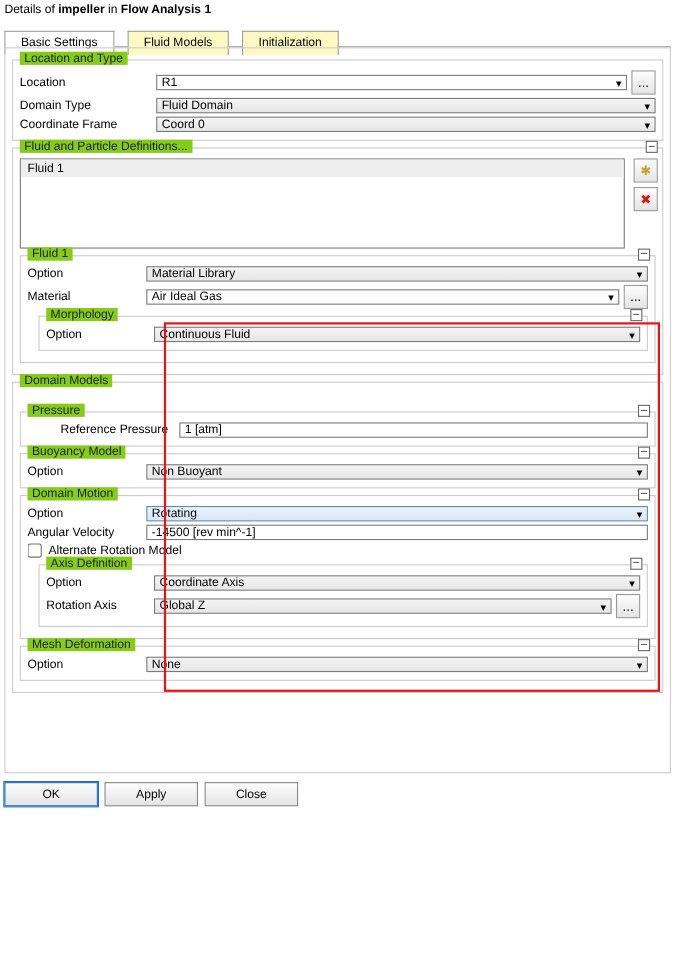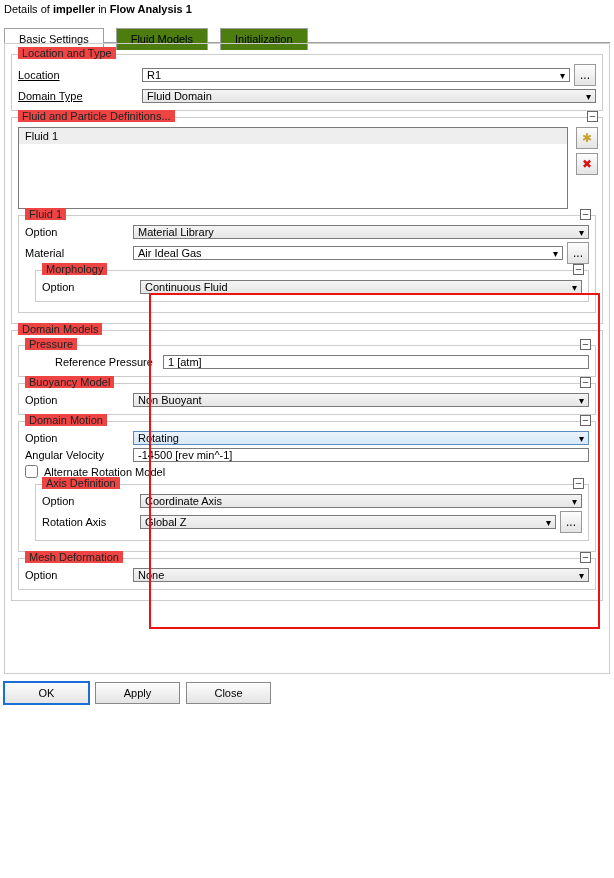--- a/index.html
+++ b/index.html
@@ -3,30 +3,30 @@
 <meta charset="utf-8">
 <style>
   * { box-sizing: border-box; font-family: "Segoe UI", Arial, sans-serif; font-size: 11px; }
   body { margin: 0; padding: 0; background: #fff; width: 614px; }
   .title { padding: 3px 4px 5px 4px; font-size: 11px; }
   .title b   { font-weight: bold; }
   .tabrow { display: flex; border-bottom: 1px solid #a0a0a0; margin: 0 4px; }
   .tab { padding: 4px 14px 4px 14px; border: 1px solid #a0a0a0; border-bottom: none;
          background: #fff; margin-right: 12px; position: relative; top: 8px; cursor: pointer;}
   .tab.active { background: #fff; border-bottom: 1px solid #fff; }
-  .tab:not(.active){ background:#4d7c0f; }
+  .tab:not(.active){ background:#fef9c3; }
   .panel { border: 1px solid #ccc; margin: 0 4px 4px 4px; position: relative; }
   .panel-body { padding: 0 6px 6px 6px; }
   .group { border: 1px solid #ccc; margin: 6px 0 6px 0; padding: 6px 6px 4px 6px; position: relative; }
-  .group-title { position: absolute; top: -8px; left: 6px; background: #ef4444; padding: 0 4px; color:#222;}
+  .group-title { position: absolute; top: -8px; left: 6px; background: #84cc16; padding: 0 4px; color:#222;}
   .plusminus { position: absolute; top: -7px; right: 4px; width: 11px; height: 11px;
                border: 1px solid #666; background:#fff; font-size: 9px; line-height:9px;
                text-align:center; cursor:pointer; font-family: monospace;}
   .row { display: flex; align-items: center; margin: 3px 0; }
-  .label { width: 124px; flex-shrink: 0; text-decoration: underline; }
+  .label { width: 124px; flex-shrink: 0; }
   .label-indent { width: 108px; flex-shrink: 0; padding-left: 0px;}
   .select, .combo, .textinput { width: 100%; height: 14px; border: 1px solid #7a7a7a;
           padding: 1px 4px; background: linear-gradient(#f4f4f4,#e6e6e6); position: relative;}
   .select { appearance: none; -webkit-appearance:none; padding-right: 18px;
             background: linear-gradient(#f4f4f4,#e6e6e6); }
   .sel-wrap { position: relative; flex:1; }
   .sel-wrap::after { content:"▾"; position:absolute; right:5px; top:2px; font-size:10px; pointer-events:none;}
   .combo-white { background:#fff !important; }
   .textinput { background:#fff; }
   .iconbtn { width: 22px; height: 22px; margin-left: 4px; border:1px solid #999;
@@ -67,20 +67,24 @@
       <div class="group-title">Location and Type</div>
       <div class="row">
         <div class="label">Location</div>
         <div class="sel-wrap"><input class="select combo-white" value="R1" style=""></div>
         <div class="iconbtn">...</div>
       </div>
       <div class="row">
         <div class="label">Domain Type</div>
         <div class="sel-wrap"><input class="select" value="Fluid Domain" style=""></div>
       </div>
+      <div class="row">
+        <div class="label">Coordinate Frame</div>
+        <div class="sel-wrap"><input class="select" value="Coord 0" style=""></div>
+      </div>
     </div>
 
     <div class="group">
       <div class="group-title">Fluid and Particle Definitions...</div>
       <div class="plusminus">–</div>
       <div class="row" style="align-items:flex-start;">
         <div style="flex:1;">
           <div class="listbox">
             <div class="item">Fluid 1</div>
           </div>
@@ -111,21 +115,21 @@
             <div class="label-indent" style="width:98px;">Option</div>
             <div class="sel-wrap"><input class="select" value="Continuous Fluid" style=""></div>
           </div>
         </div>
       </div>
     </div>
 
     <div class="group">
       <div class="group-title">Domain Models</div>
 
-      <div class="group" style="margin-top:8px;padding-left:36px;">
+      <div class="group" style="margin-top:20px;padding-left:36px;">
         <div class="group-title">Pressure</div>
         <div class="plusminus">–</div>
         <div class="row">
           <div class="label-indent">Reference Pressure</div>
           <input class="textinput" value="1 [atm]" style="">
         </div>
       </div>
 
       <div class="group">
         <div class="group-title">Buoyancy Model</div>

